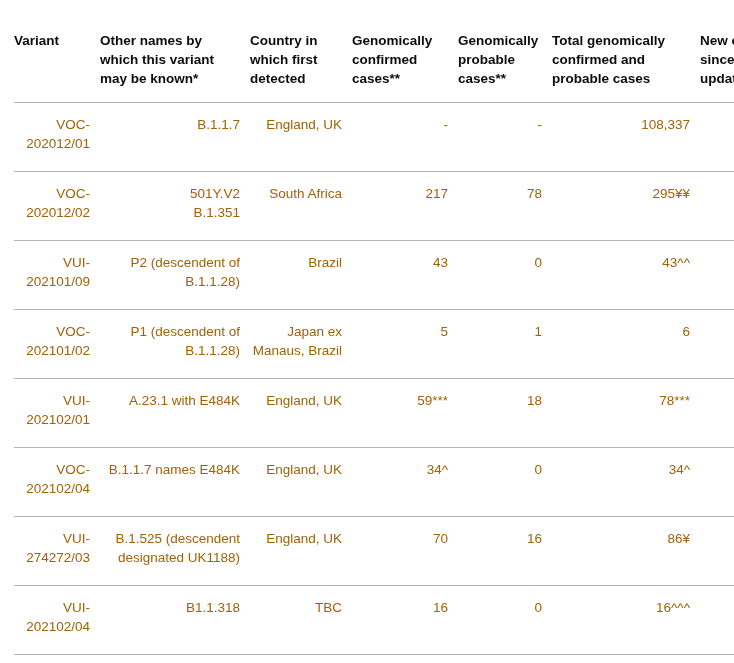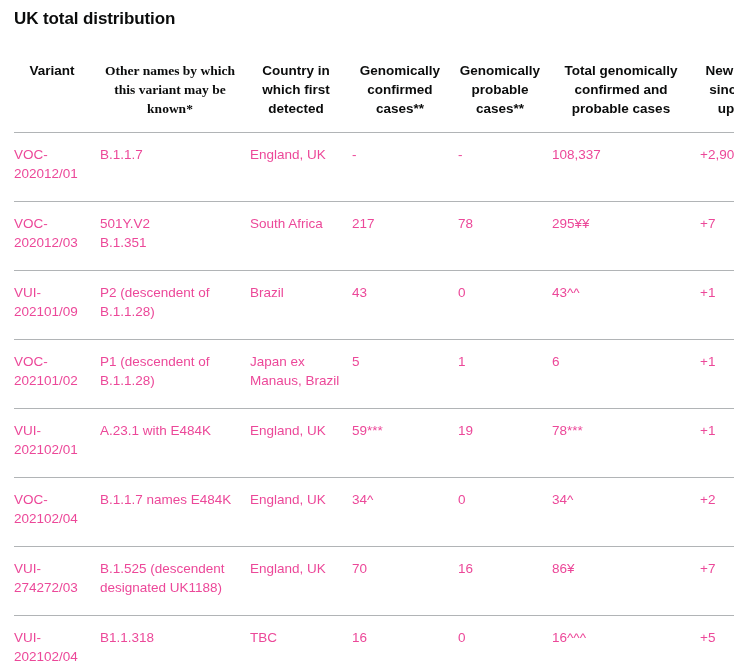--- a/index.html
+++ b/index.html
@@ -28,53 +28,52 @@
     line-height: 22px;
     color: #0b0c0c;
   }
   table.variant-table {
     border-collapse: collapse;
     width: 706px;
     margin-top: 31px;
     table-layout: fixed;
   }
   table.variant-table th {
-    text-align: center;
+    text-align: left;
     vertical-align: top;
     font-size: 13.5px;
     font-weight: bold;
     line-height: 19px;
     padding: 0 10px 14px 0;
     border-bottom: 1px solid #b1b4b6;
     color: #0b0c0c;
   }
   table.variant-table td {
-    text-align: left;
+    text-align: right;
     vertical-align: top;
     font-size: 13.5px;
     line-height: 19px;
     padding: 12px 10px 18px 0;
     border-bottom: 1px solid #b1b4b6;
-    color: #ec4899;
+    color: #a16207;
   }
   .col-variant { width: 76px; }
-  .col-othernames { width: 140px; font-family: Liberation Serif, serif; }
+  .col-othernames { width: 140px; }
   .col-country { width: 92px; }
   .col-confirmed { width: 96px; }
   .col-probable { width: 84px; margin-left: 48px; }
   .col-total { width: 138px; }
   .col-newcases { width: 80px; }
   .nowrap-break { white-space: pre-line; }
 </style>
 </head>
 <body>
 
 <div class="page">
 
-  <h1 class="page-title">UK total distribution</h1>
 
   <table class="variant-table">
     <thead>
       <tr>
         <th class="col-variant">Variant</th>
         <th class="col-othernames">Other names by which this variant may be known*</th>
         <th class="col-country">Country in which first detected</th>
         <th class="col-confirmed">Genomically confirmed cases**</th>
         <th class="col-probable">Genomically probable cases**</th>
         <th class="col-total">Total genomically confirmed and probable cases</th>
@@ -85,21 +84,21 @@
       <tr>
         <td class="nowrap-break">VOC-202012/01</td>
         <td class="nowrap-break">B.1.1.7</td>
         <td>England, UK</td>
         <td>-</td>
         <td>-</td>
         <td>108,337</td>
         <td>+2,909</td>
       </tr>
       <tr>
-        <td class="nowrap-break">VOC-202012/03</td>
+        <td class="nowrap-break">VOC-202012/02</td>
         <td class="nowrap-break">501Y.V2
 B.1.351</td>
         <td>South Africa</td>
         <td>217</td>
         <td>78</td>
         <td>295¥¥</td>
         <td>+7</td>
       </tr>
       <tr>
         <td class="nowrap-break">VUI-202101/09</td>
@@ -117,21 +116,21 @@
         <td>5</td>
         <td>1</td>
         <td>6</td>
         <td>+1</td>
       </tr>
       <tr>
         <td class="nowrap-break">VUI-202102/01</td>
         <td class="nowrap-break">A.23.1 with E484K</td>
         <td>England, UK</td>
         <td>59***</td>
-        <td>19</td>
+        <td>18</td>
         <td>78***</td>
         <td>+1</td>
       </tr>
       <tr>
         <td class="nowrap-break">VOC-202102/04</td>
         <td class="nowrap-break">B.1.1.7 names E484K</td>
         <td>England, UK</td>
         <td>34^</td>
         <td>0</td>
         <td>34^</td>

